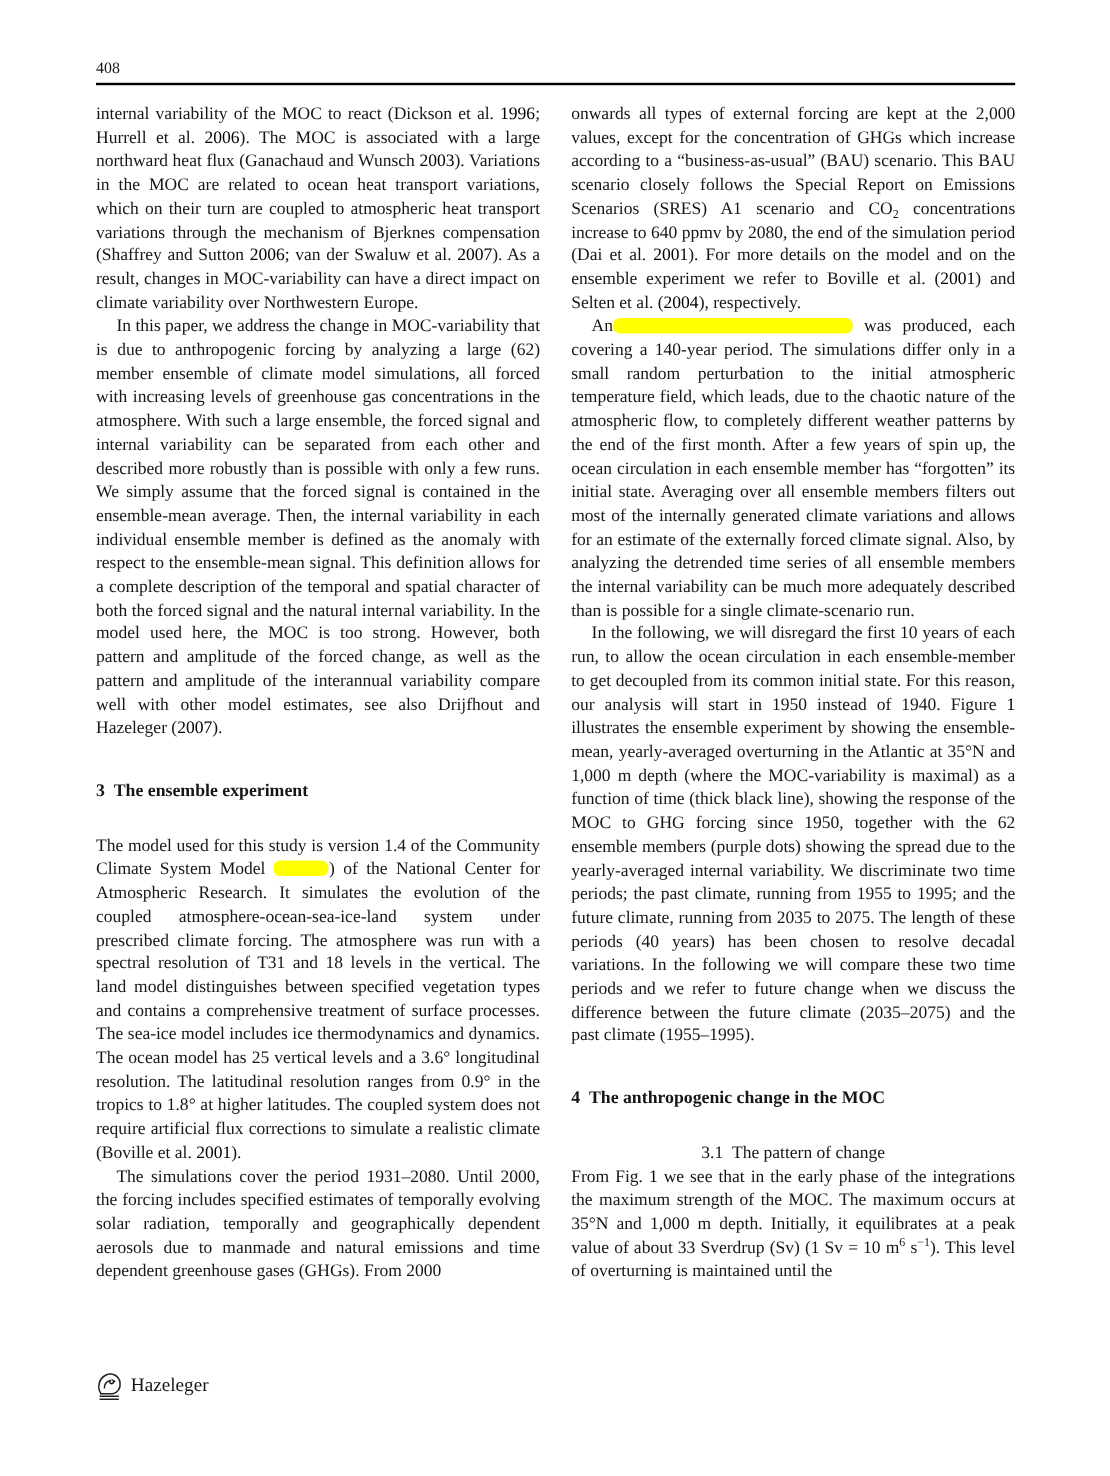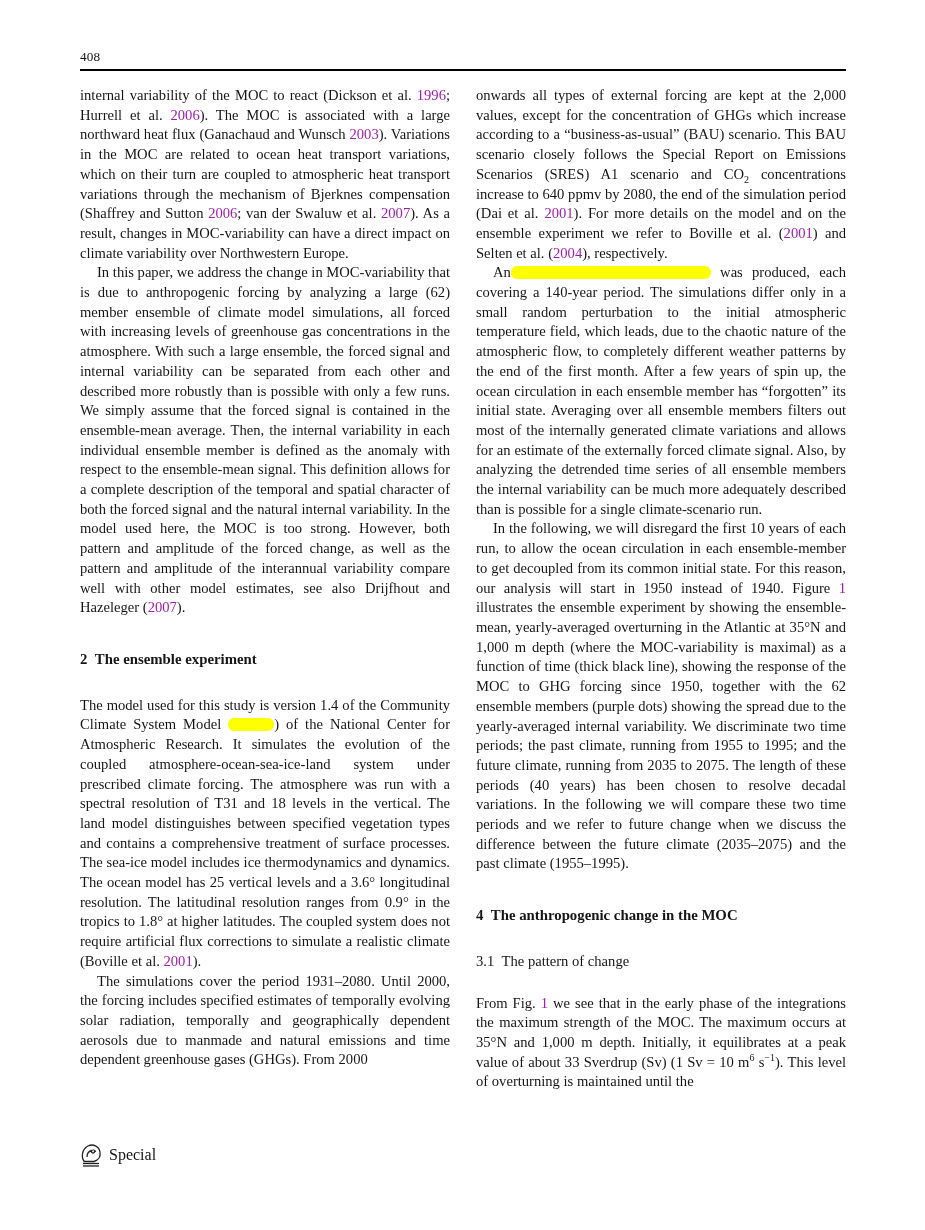--- a/index.html
+++ b/index.html
@@ -6,22 +6,22 @@
   .page {
     position:relative;
     width:925px; height:1230px;
     background:#ffffff;
     font-family:"Liberation Serif", serif;
     color:#161616;
     overflow:hidden;
   }
   .header-row {
     position:absolute; left:80px; top:49px; width:766px;
-    display:flex; justify-content:center; align-items:baseline;
-    font-size:13.2px; letter-spacing:0.1px;flex-direction:column;
+    display:flex; justify-content:space-between; align-items:baseline;
+    font-size:13.2px; letter-spacing:0.1px;
   }
   .header-rule {
     position:absolute; left:80px; top:69px; width:766px; height:2px;
     background:#000;
   }
   .columns {
     position:absolute; left:80px; top:86px; width:766px;
     display:flex; gap:26px;
   }
   .col {
@@ -30,24 +30,24 @@
     text-align:justify;
     text-justify:inter-word;
   }
   .col p { margin:0; }
   p.paragraph.indent { text-indent:17px; }
   p.heading {
     font-weight:bold; font-size:14.8px; text-align:left;
     margin-top:32px; margin-bottom:26px;
   }
   p.subheading {
-    font-size:14.6px; text-align:left;
-    margin-top:16px; margin-bottom:22px;
+    font-size:14.6px; text-align:center;
+    margin-top:16px; 
   }
-  a.cite { color:#a21caf; text-decoration:none; cursor:pointer; }
+  a.cite { color:#000000; text-decoration:none; cursor:pointer; }
   .redact {
     display:inline-block; height:13px;
     background:#ffff00;
     border-radius:6px;
     vertical-align:-2px;
   }
   sup, sub { font-size:10px; line-height:0; }
   .footer {
     position:absolute; left:80px; top:1143px;
     display:flex; align-items:center; gap:7px;
@@ -63,21 +63,21 @@
 
   <div class="header-row">
     <span>408</span>
   </div>
   <div class="header-rule"></div>
 
   <div class="columns">
     <div class="col">
         <p class="paragraph"><span>internal variability of the MOC to react (Dickson et al. </span><a class="cite">1996</a><span>; Hurrell et al. </span><a class="cite">2006</a><span>). The MOC is associated with a large northward heat flux (Ganachaud and Wunsch </span><a class="cite">2003</a><span>). Variations in the MOC are related to ocean heat transport variations, which on their turn are coupled to atmospheric heat transport variations through the mechanism of Bjerknes compensation (Shaffrey and Sutton </span><a class="cite">2006</a><span>; van der Swaluw et al. </span><a class="cite">2007</a><span>). As a result, changes in MOC-variability can have a direct impact on climate variability over Northwestern Europe.</span></p>
         <p class="paragraph indent"><span>In this paper, we address the change in MOC-variability that is due to anthropogenic forcing by analyzing a large (62) member ensemble of climate model simulations, all forced with increasing levels of greenhouse gas concentrations in the atmosphere. With such a large ensemble, the forced signal and internal variability can be separated from each other and described more robustly than is possible with only a few runs. We simply assume that the forced signal is contained in the ensemble-mean average. Then, the internal variability in each individual ensemble member is defined as the anomaly with respect to the ensemble-mean signal. This definition allows for a complete description of the temporal and spatial character of both the forced signal and the natural internal variability. In the model used here, the MOC is too strong. However, both pattern and amplitude of the forced change, as well as the pattern and amplitude of the interannual variability compare well with other model estimates, see also Drijfhout and Hazeleger (</span><a class="cite">2007</a><span>).</span></p>
-        <p class="heading"><span>2 The ensemble experiment</span></p>
+        <p class="heading"><span>3 The ensemble experiment</span></p>
         <p class="paragraph"><span>The model used for this study is version 1.4 of the Community Climate System Model </span><span class="redact" style="width: 46px;"></span><span>) of the National Center for Atmospheric Research. It simulates the evolution of the coupled atmosphere-ocean-sea-ice-land system under prescribed climate forcing. The atmosphere was run with a spectral resolution of T31 and 18 levels in the vertical. The land model distinguishes between specified vegetation types and contains a comprehensive treatment of surface processes. The sea-ice model includes ice thermodynamics and dynamics. The ocean model has 25 vertical levels and a 3.6° longitudinal resolution. The latitudinal resolution ranges from 0.9° in the tropics to 1.8° at higher latitudes. The coupled system does not require artificial flux corrections to simulate a realistic climate (Boville et al. </span><a class="cite">2001</a><span>).</span></p>
         <p class="paragraph indent"><span>The simulations cover the period 1931–2080. Until 2000, the forcing includes specified estimates of temporally evolving solar radiation, temporally and geographically dependent aerosols due to manmade and natural emissions and time dependent greenhouse gases (GHGs). From 2000</span></p>
       </div>
     <div class="col">
         <p class="paragraph"><span>onwards all types of external forcing are kept at the 2,000 values, except for the concentration of GHGs which increase according to a “business-as-usual” (BAU) scenario. This BAU scenario closely follows the Special Report on Emissions Scenarios (SRES) A1 scenario and CO</span><sub>2</sub><span> concentrations increase to 640 ppmv by 2080, the end of the simulation period (Dai et al. </span><a class="cite">2001</a><span>). For more details on the model and on the ensemble experiment we refer to Boville et al. (</span><a class="cite">2001</a><span>) and Selten et al. (</span><a class="cite">2004</a><span>), respectively.</span></p>
         <p class="paragraph indent"><span>An</span><span class="redact" style="width: 200px;"></span><span> was produced, each covering a 140-year period. The simulations differ only in a small random perturbation to the initial atmospheric temperature field, which leads, due to the chaotic nature of the atmospheric flow, to completely different weather patterns by the end of the first month. After a few years of spin up, the ocean circulation in each ensemble member has “forgotten” its initial state. Averaging over all ensemble members filters out most of the internally generated climate variations and allows for an estimate of the externally forced climate signal. Also, by analyzing the detrended time series of all ensemble members the internal variability can be much more adequately described than is possible for a single climate-scenario run.</span></p>
         <p class="paragraph indent"><span>In the following, we will disregard the first 10 years of each run, to allow the ocean circulation in each ensemble-member to get decoupled from its common initial state. For this reason, our analysis will start in 1950 instead of 1940. Figure </span><a class="cite">1</a><span> illustrates the ensemble experiment by showing the ensemble-mean, yearly-averaged overturning in the Atlantic at 35°N and 1,000 m depth (where the MOC-variability is maximal) as a function of time (thick black line), showing the response of the MOC to GHG forcing since 1950, together with the 62 ensemble members (purple dots) showing the spread due to the yearly-averaged internal variability. We discriminate two time periods; the past climate, running from 1955 to 1995; and the future climate, running from 2035 to 2075. The length of these periods (40 years) has been chosen to resolve decadal variations. In the following we will compare these two time periods and we refer to future change when we discuss the difference between the future climate (2035–2075) and the past climate (1955–1995).</span></p>
         <p class="heading"><span>4 The anthropogenic change in the MOC</span></p>
         <p class="subheading"><span>3.1 The pattern of change</span></p>
         <p class="paragraph"><span>From Fig. </span><a class="cite">1</a><span> we see that in the early phase of the integrations the maximum strength of the MOC. The maximum occurs at 35°N and 1,000 m depth. Initially, it equilibrates at a peak value of about 33 Sverdrup (Sv) (1 Sv = 10 m</span><sup>6</sup><span> s</span><sup>−1</sup><span>). This level of overturning is maintained until the</span></p>
@@ -88,16 +88,16 @@
     <span class="springer-logo">
       <svg width="22" height="24" viewBox="0 0 22 24">
         <g fill="none" stroke="#222" stroke-width="1.3">
           <path d="M4,18 C1,14 2,6 8,3 C13,0.5 19,3 20,9 C20.8,14 18,17.5 14,18.5 L4,18.5 Z"></path>
           <path d="M7,14 C7,10 9,8 12,7.5 C11,9 11.5,10 13,10 C14.5,10 15,8.8 14.4,7.6 L16,8.5"></path>
           <line x1="3" y1="20.5" x2="19" y2="20.5"></line>
           <line x1="3" y1="23" x2="19" y2="23"></line>
         </g>
       </svg>
     </span>
-    <span>Special</span>
+    <span>Hazeleger</span>
   </div>
 
 </div>
 
 </body></html>

